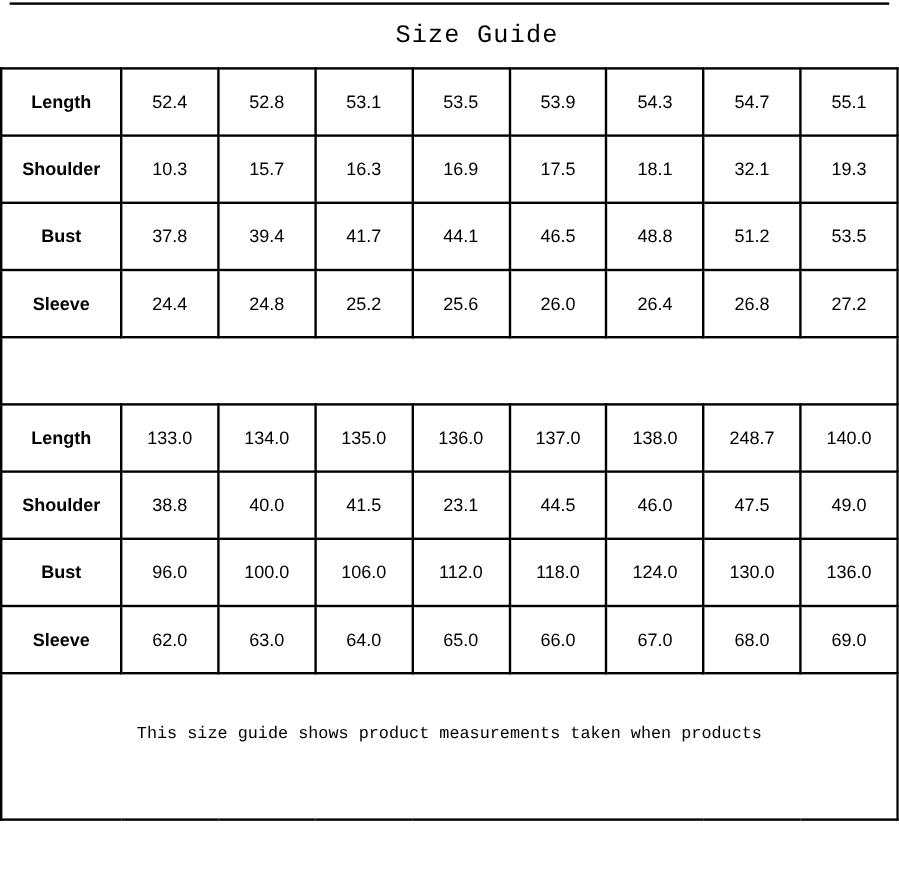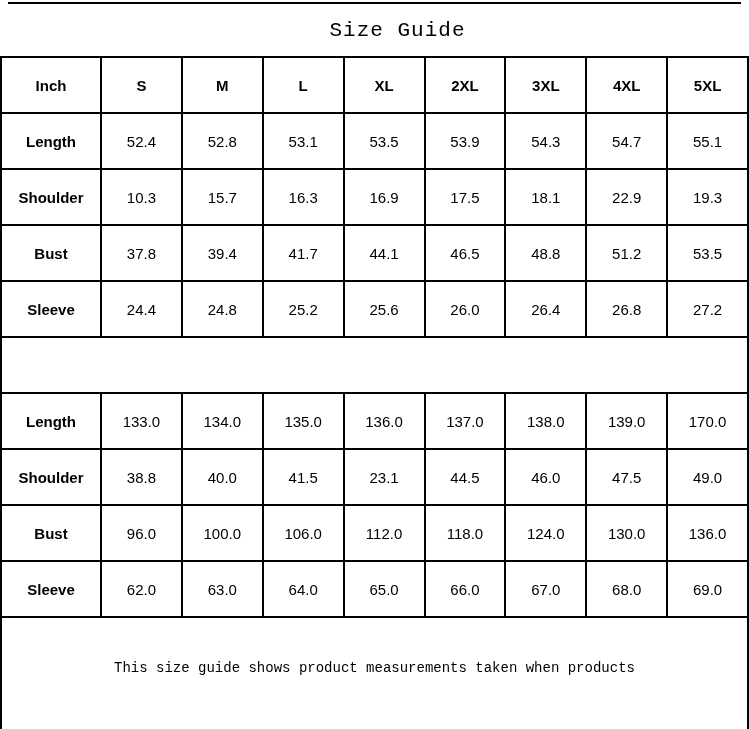--- a/index.html
+++ b/index.html
@@ -51,31 +51,20 @@
         <col>
         <col>
         <col>
         <col>
         <col>
         <col>
         <col>
     </colgroup>
     <tbody>
 
-      <tr class="r">
-        <th>Inch</th>
-        <th>S</th>
-        <th>M</th>
-        <th>L</th>
-        <th>XL</th>
-        <th>2XL</th>
-        <th>3XL</th>
-        <th>4XL</th>
-        <th>5XL</th>
-      </tr>
 
       <tr class="r">
         <th>Length</th>
         <td>52.4</td>
         <td>52.8</td>
         <td>53.1</td>
         <td>53.5</td>
         <td>53.9</td>
         <td>54.3</td>
         <td>54.7</td>
@@ -83,21 +72,21 @@
       </tr>
 
       <tr class="r">
         <th>Shoulder</th>
         <td>10.3</td>
         <td>15.7</td>
         <td>16.3</td>
         <td>16.9</td>
         <td>17.5</td>
         <td>18.1</td>
-        <td>22.9</td>
+        <td>32.1</td>
         <td>19.3</td>
       </tr>
 
       <tr class="r">
         <th>Bust</th>
         <td>37.8</td>
         <td>39.4</td>
         <td>41.7</td>
         <td>44.1</td>
         <td>46.5</td>
@@ -124,22 +113,22 @@
 
 
       <tr class="r">
         <th>Length</th>
         <td>133.0</td>
         <td>134.0</td>
         <td>135.0</td>
         <td>136.0</td>
         <td>137.0</td>
         <td>138.0</td>
-        <td>139.0</td>
-        <td>170.0</td>
+        <td>248.7</td>
+        <td>140.0</td>
       </tr>
 
       <tr class="r">
         <th>Shoulder</th>
         <td>38.8</td>
         <td>40.0</td>
         <td>41.5</td>
         <td>23.1</td>
         <td>44.5</td>
         <td>46.0</td>

